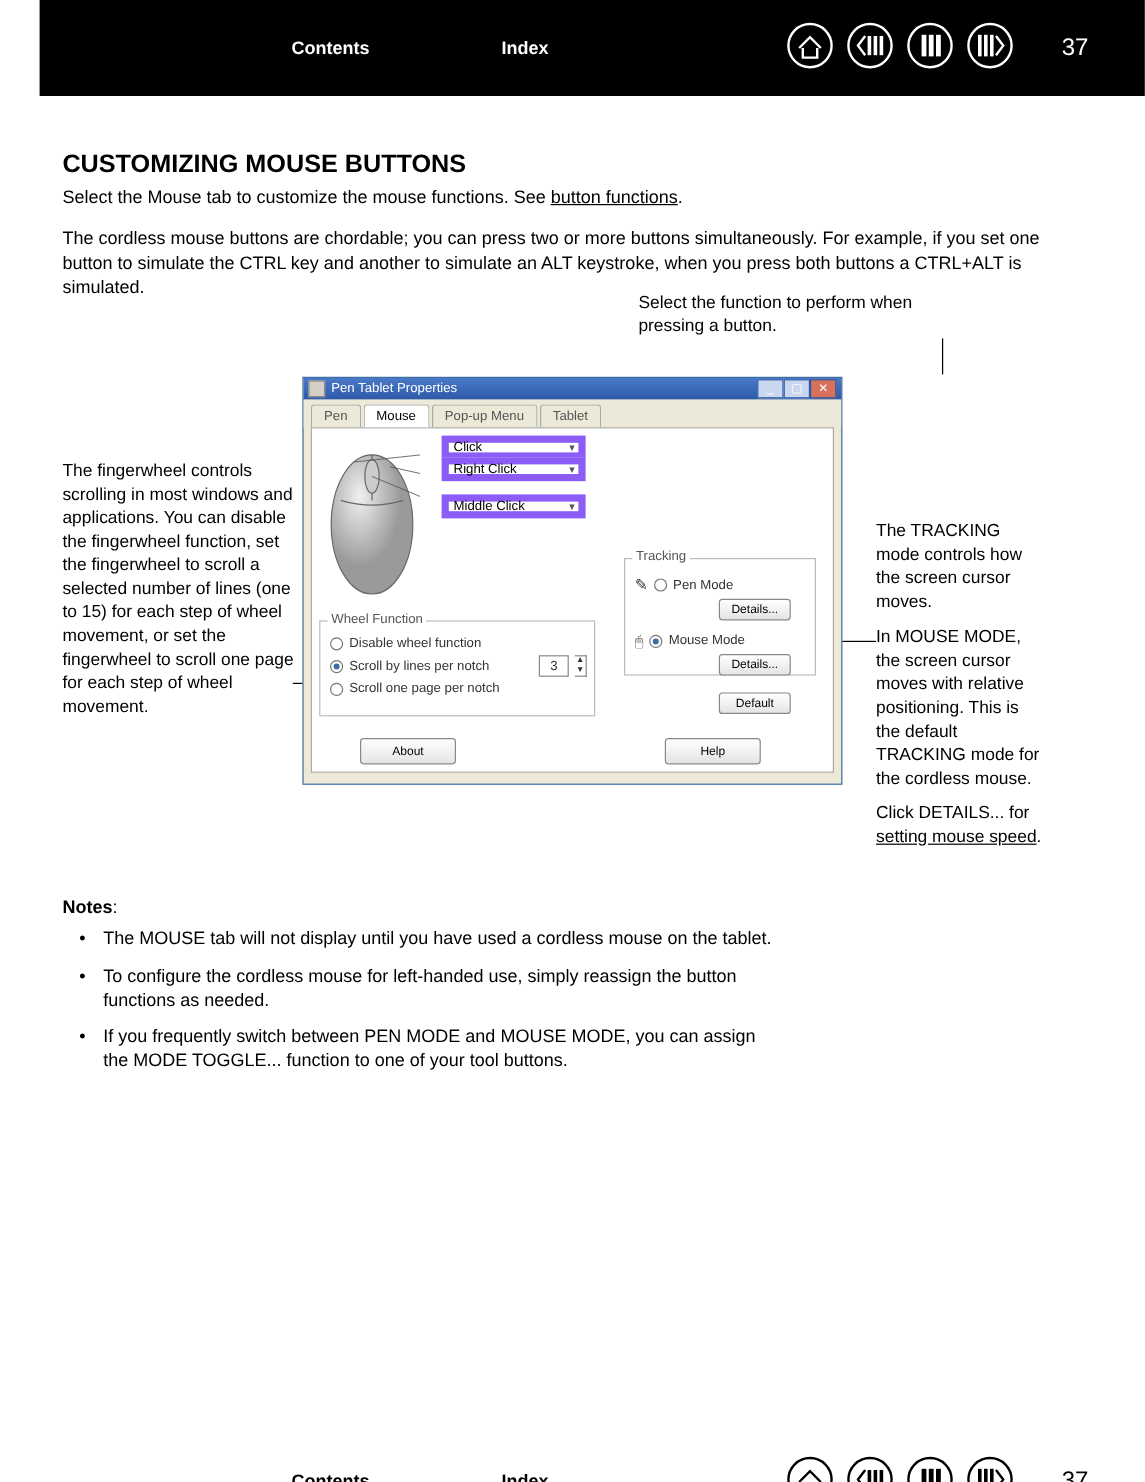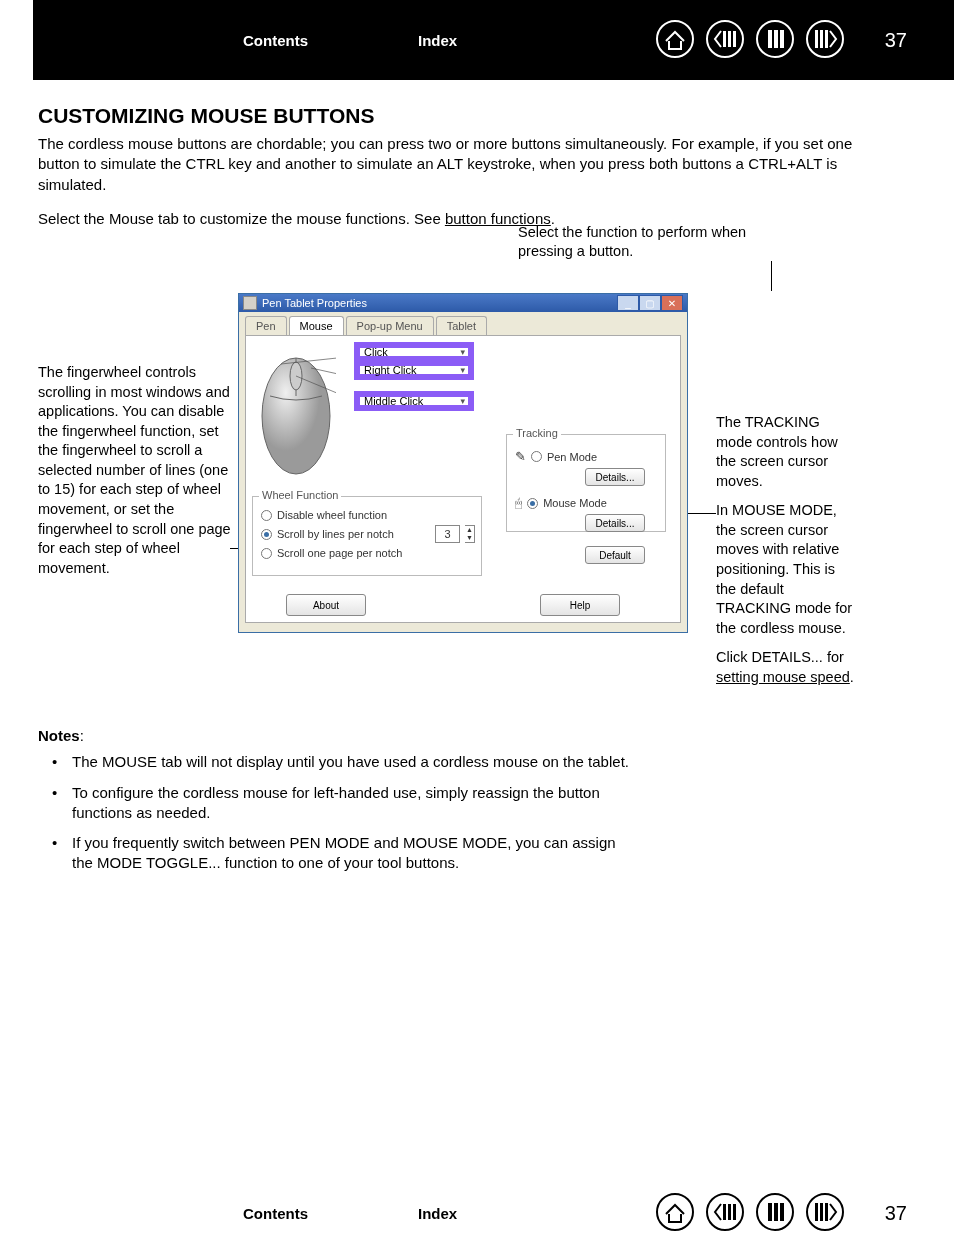--- a/index.html
+++ b/index.html
@@ -17,21 +17,21 @@
     padding: 0 80px;
     height: 80px;
     margin-left: 33px;
   }
   .topbar { background: #000; color: #fff; }
   .botbar { background: #fff; color: #000; margin-top: 300px; }
   .nav-links { display: flex; gap: 110px; font-weight: bold; }
   .nav-icons { display: flex; gap: 10px; margin-left: auto; align-items: center; }
   .nav-icons svg { width: 40px; height: 40px; }
   .page-num { font-size: 20px; margin-left: 30px; }
-  .content { padding: 24px 70px 0 38px; }
+  .content { padding: 24px 70px 0 52px; margin-top: 21px; }
   h1 { font-size: 21px; font-weight: bold; margin-bottom: 6px; }
   .para { margin-bottom: 14px; line-height: 1.35; }
   .link { text-decoration: underline; }
   .mid { display: flex; margin-top: 10px; }
   .col-left { width: 200px; font-size: 14.5px; line-height: 1.35; padding-top: 120px; }
   .col-center { width: 460px; position: relative; }
   .col-right { width: 160px; font-size: 14.5px; line-height: 1.35; padding-left: 18px; padding-top: 170px; }
   .col-right p { margin-bottom: 10px; }
   .topcallout { position: absolute; right: -80px; top: -20px; width: 260px; font-size: 14.5px; line-height: 1.3; }
   .call-line-v { position: absolute; border-left: 1px solid #000; }
@@ -108,24 +108,24 @@
           <rect x="15" y="11" width="3" height="18" fill="#fff"></rect>
           <rect x="20" y="11" width="3" height="18" fill="#fff"></rect>
           <path d="M25 12 L31 20 L25 28" fill="none" stroke="#fff" stroke-width="2"></path>
         </svg></span>
     <span class="page-num">37</span>
   </div>
 </div>
 
 <div class="content">
   <h1>CUSTOMIZING MOUSE BUTTONS</h1>
-  <p class="para">The cordless mouse buttons are chordable; you can press two or more buttons simultaneously. For example, if you set one button to simulate the CTRL key and another to simulate an ALT keystroke, when you press both buttons a CTRL+ALT is simulated.</p>
   <p class="para">
     <span>Select the Mouse tab to customize the mouse functions.  See </span><a class="link">button functions</a><span>.</span>
   </p>
+  <p class="para">The cordless mouse buttons are chordable; you can press two or more buttons simultaneously. For example, if you set one button to simulate the CTRL key and another to simulate an ALT keystroke, when you press both buttons a CTRL+ALT is simulated.</p>
 
   <div class="mid">
     <div class="col-left">The fingerwheel controls scrolling in most windows and applications. You can disable the fingerwheel function, set the fingerwheel to scroll a selected number of lines (one to 15) for each step of wheel movement, or set the fingerwheel to scroll one page for each step of wheel movement.</div>
 
     <div class="col-center">
       <div class="topcallout">Select the function to perform when pressing a button.</div>
       <div class="call-line-v" style="right:-74px; top:18px; height:30px;"></div>
       <div class="call-line-h" style="left:-8px; top:305px; width:18px;"></div>
 
       <div class="dialog">
@@ -158,21 +158,21 @@
             <path d="M14 50 Q40 58 66 50" fill="none" stroke="#666"></path>
             <ellipse cx="40" cy="30" rx="6" ry="14" fill="#ccc" stroke="#666"></ellipse>
             <line x1="25" y1="18" x2="100" y2="10" stroke="#555" stroke-width="0.7"></line>
             <line x1="55" y1="22" x2="100" y2="32" stroke="#555" stroke-width="0.7"></line>
             <line x1="40" y1="30" x2="100" y2="55" stroke="#555" stroke-width="0.7"></line>
           </svg>
           <div class="combo" style="left:108px; top:6px;">Click</div>
           <div class="combo" style="left:108px; top:24px;">Right Click</div>
           <div class="combo" style="left:108px; top:55px;">Middle Click</div>
 
-          <div class="fieldset" style="left:260px; top:98px; width:160px; height:98px;">
+          <div class="fieldset" style="left:260px; top:108px; width:160px; height:98px;">
             <span class="legend">Tracking</span>
             <div class="radio-row" style="margin-top:6px;">
               <span style="font-size:13px;">✎</span>
               <span class="radio"></span>
               <span>Pen Mode</span>
             </div>
             <div class="btn" style="width:60px; margin-left:70px; height:18px;">Details...</div>
             <div class="radio-row" style="margin-top:10px;">
               <span style="font-size:12px;">🖱</span>
               <span class="radio checked"></span>

